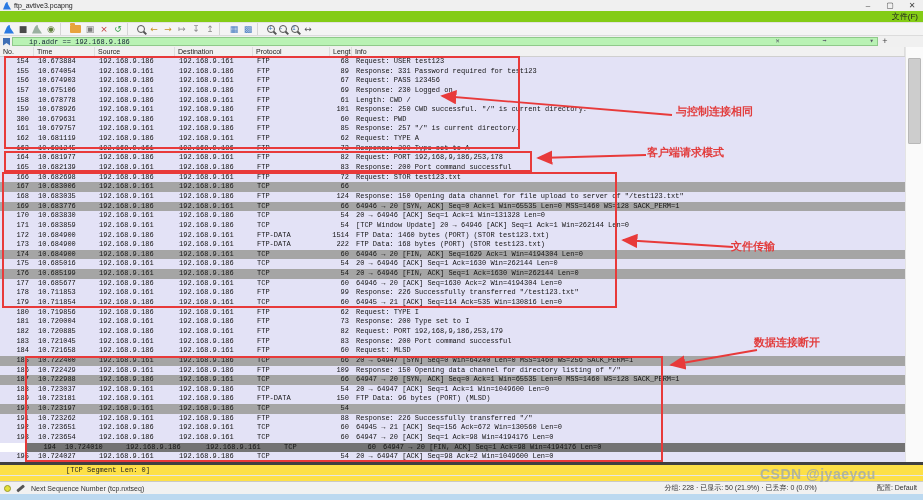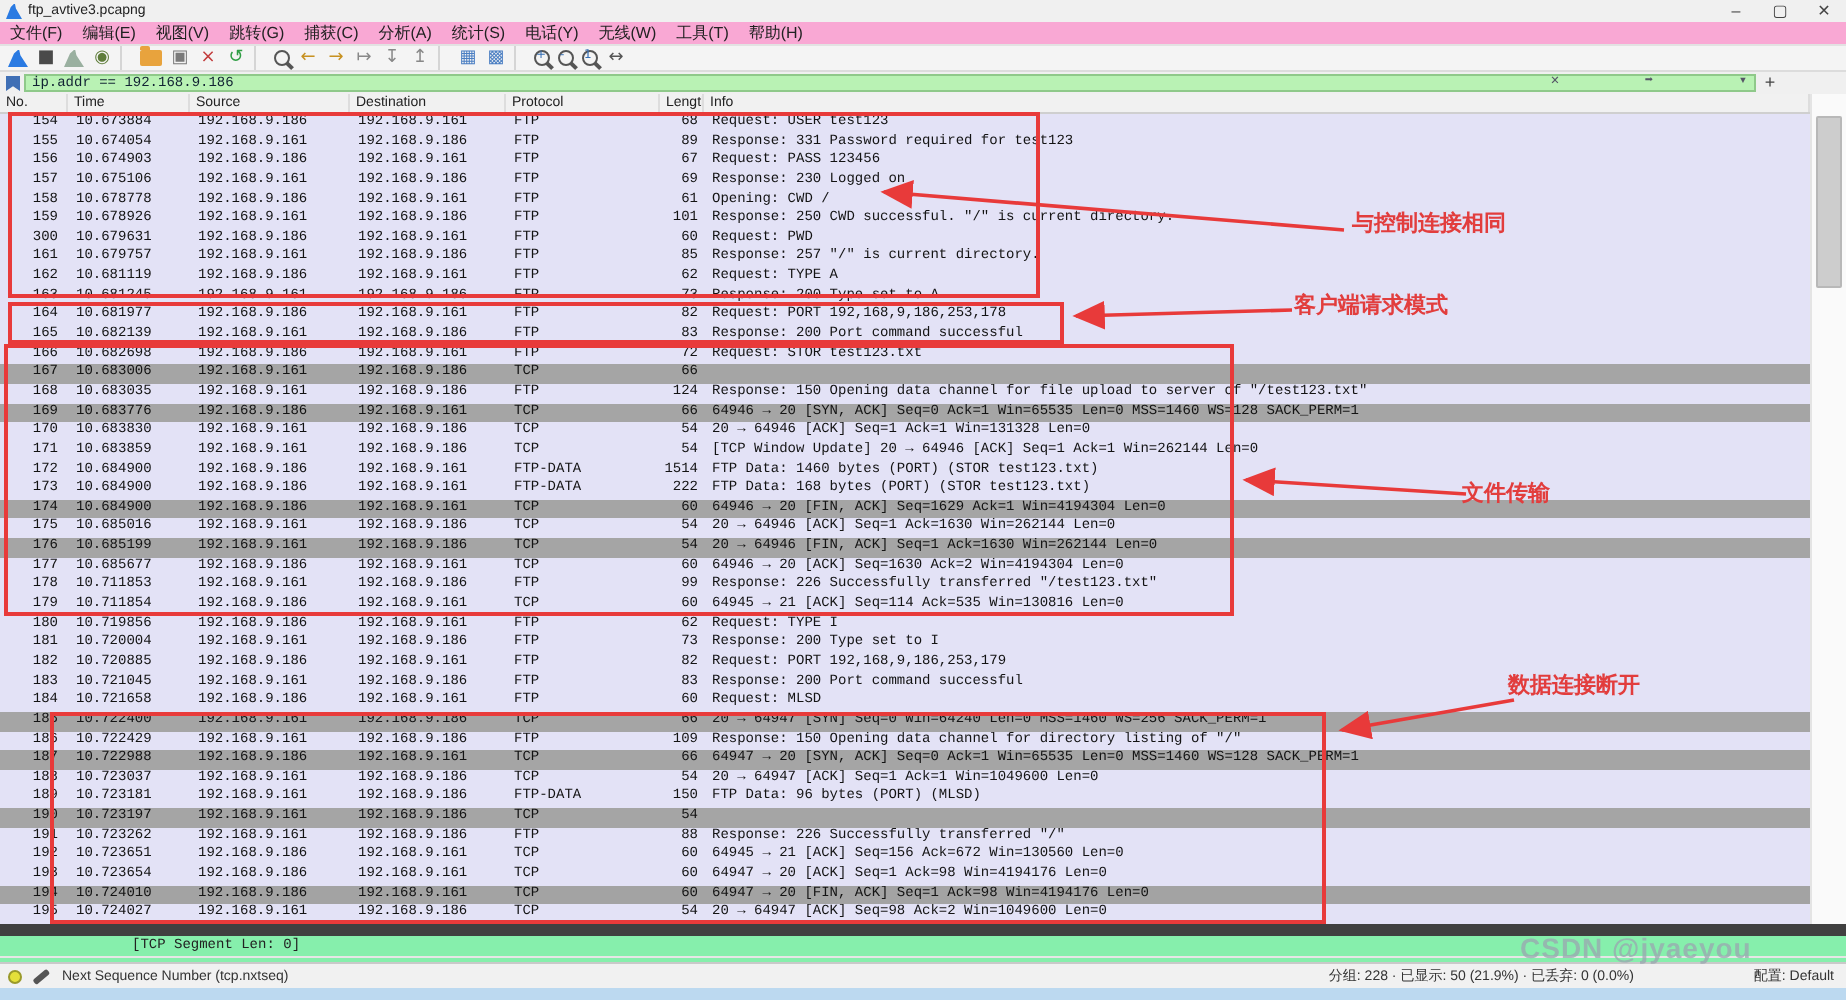--- a/index.html
+++ b/index.html
@@ -7,22 +7,22 @@
   #app{position:relative;width:923px;height:500px;background:#fff;overflow:hidden;
        font-family:"Liberation Sans",sans-serif;cursor:default;}
   
   .titlebar{position:absolute;left:0;top:0;width:923px;height:11px;background:#f0f0f0;
             display:flex;align-items:center;font-size:7px;color:#222;}
   .fin{display:inline-block;width:8px;height:8px;margin:0 3px 0 3px;background:#2a7ae2;
        clip-path:polygon(0 100%,30% 25%,55% 0,62% 35%,100% 100%);}
   .winctl{margin-left:auto;display:flex;}
   .winctl span{width:22px;text-align:center;font-size:8px;line-height:11px;color:#444;}
   
-  .menubar{position:absolute;left:0;top:11px;width:923px;height:11px;background:#f9a8d4;
-           display:flex;align-items:flex-end;font-size:8px;color:#222;}
+  .menubar{position:absolute;left:0;top:11px;width:923px;height:11px;background:#84cc16;
+           display:flex;align-items:flex-end;font-size:8px;color:#222;flex-direction:column;}
   .mi{padding:0 5px;line-height:11px;}
   
   .toolbar{position:absolute;left:0;top:22px;width:923px;height:14px;background:#f4f4f4;
            border-top:1px solid #e2e2e2;border-bottom:1px solid #dcdcdc;
            display:flex;align-items:center;padding-left:2px;}
   .ti{display:inline-block;width:14px;height:12px;text-align:center;font-size:9px;line-height:12px;
       font-family:"DejaVu Sans",sans-serif;}
   .ti.sep{width:6px;height:12px;border-left:1px solid #d5d5d5;margin:0 2px;}
   .ti.fin-b{width:10px;height:9px;background:#2a7ae2;clip-path:polygon(0 100%,30% 25%,55% 0,62% 35%,100% 100%);margin:0 2px;}
   .ti.fin-g{width:10px;height:9px;background:#9ab0a0;clip-path:polygon(0 100%,30% 25%,55% 0,62% 35%,100% 100%);margin:0 2px;}
@@ -31,45 +31,45 @@
   .ti.mag{width:12px;height:11px;position:relative;}
   .ti.mag:before{content:"";position:absolute;left:2px;top:1px;width:6px;height:6px;border:1.4px solid #555;border-radius:50%;}
   .ti.mag:after{content:"";position:absolute;left:8px;top:8px;width:4px;height:1.6px;background:#555;transform:rotate(45deg);}
   .ti.mag i{position:absolute;left:3px;top:0;font-size:6px;font-style:normal;color:#356fb5;line-height:8px;}
   
   .filterbar{position:absolute;left:0;top:36px;width:923px;height:11px;background:#f0f0f0;
              display:flex;align-items:center;}
   .bookmark{width:7px;height:8px;margin:0 2px 0 3px;background:#3f6fb5;
             clip-path:polygon(0 0,100% 0,100% 100%,50% 70%,0 100%);}
   .filter-input{flex:0 0 866px;height:9px;background:#b9f2b4;border:1px solid #8fc98a;
-                display:flex;align-items:center;font:7px "Liberation Mono",monospace;color:#123;padding-left:3px;gap:36px;}
+                display:flex;align-items:center;font:7px "Liberation Mono",monospace;color:#123;padding-left:16px;gap:36px;}
   .filter-text{flex:1;}
   .fbtn{width:11px;text-align:center;font-size:7px;color:#556;line-height:9px;}
   .plusbtn{width:14px;text-align:center;font-size:9px;color:#444;line-height:11px;}
   
   .colhdr{position:absolute;left:0;top:47px;width:905px;height:10px;background:#f1f1f1;
           border-bottom:1px solid #cfcfcf;display:grid;
           grid-template-columns:34px 61px 80px 78px 77px 22px 1fr;}
   .hc{font-size:7px;color:#222;line-height:10px;padding-left:3px;border-right:1px solid #ddd;overflow:hidden;white-space:nowrap;}
   
   .packets{position:absolute;left:0;top:57px;width:905px;height:405px;overflow:hidden;}
   .row{display:grid;grid-template-columns:34px 61px 80px 78px 77px 22px 1fr;height:9.643px;
        font:7px "Liberation Mono","DejaVu Sans Mono",monospace;line-height:9.6px;
        background:#e3e2f6;color:#131313;white-space:nowrap;}
   .row.gray{background:#a5a5a5;}
-  .row.sel{background:#a3a3a3;}
+  .row.sel{background:#737373;margin-left:27px;}
   .cell{overflow:hidden;}
   .cc0{text-align:right;padding-right:5px;}
   .cc1,.cc2,.cc3,.cc4,.cc6{padding-left:4px;}
   .cc5{text-align:right;padding-right:3px;}
   
   .vscroll{position:absolute;left:905px;top:47px;width:18px;height:415px;background:#fafafa;border-left:1px solid #e4e4e4;}
   .vthumb{position:absolute;left:2px;top:11px;width:13px;height:86px;background:#cdcdcd;border:1px solid #b8b8b8;border-radius:1px;}
   
-  .details{position:absolute;left:0;top:462px;width:923px;height:19px;background:#86efac;border-top:6px solid #404040;}
+  .details{position:absolute;left:0;top:462px;width:923px;height:19px;background:#fde047;border-top:3px solid #404040;}
   .details .dline{font:7px "Liberation Mono",monospace;color:#222;padding:1px 0 0 66px;white-space:nowrap;}
   .details .hair{position:absolute;left:0;top:10px;width:923px;border-top:1px solid #e6e6e6;}
   
   .statusbar{position:absolute;left:0;top:481px;width:923px;height:13px;background:#f1f1f1;
              border-top:1px solid #c9c9c9;display:flex;align-items:center;font-size:7px;color:#333;}
   .sdot{width:7px;height:7px;border-radius:50%;background:#e4e03a;border:1px solid #9a9a2a;margin:0 3px 0 4px;}
   .spencil{width:9px;height:2.5px;background:#555;border-radius:1px;transform:rotate(-40deg);margin:0 6px 0 2px;}
   .sleft{flex:1;white-space:nowrap;}
   .smid{white-space:nowrap;margin-right:60px;color:#333;}
   .sright{white-space:nowrap;margin-right:6px;color:#333;}
@@ -203,21 +203,21 @@
         <span class="cell cc5">69</span>
         <span class="cell cc6">Response: 230 Logged on</span>
       </div>
       <div class="row ">
         <span class="cell cc0">158</span>
         <span class="cell cc1">10.678778</span>
         <span class="cell cc2">192.168.9.186</span>
         <span class="cell cc3">192.168.9.161</span>
         <span class="cell cc4">FTP</span>
         <span class="cell cc5">61</span>
-        <span class="cell cc6">Opening: CWD /</span>
+        <span class="cell cc6">Length: CWD /</span>
       </div>
       <div class="row ">
         <span class="cell cc0">159</span>
         <span class="cell cc1">10.678926</span>
         <span class="cell cc2">192.168.9.161</span>
         <span class="cell cc3">192.168.9.186</span>
         <span class="cell cc4">FTP</span>
         <span class="cell cc5">101</span>
         <span class="cell cc6">Response: 250 CWD successful. "/" is current directory.</span>
       </div>

